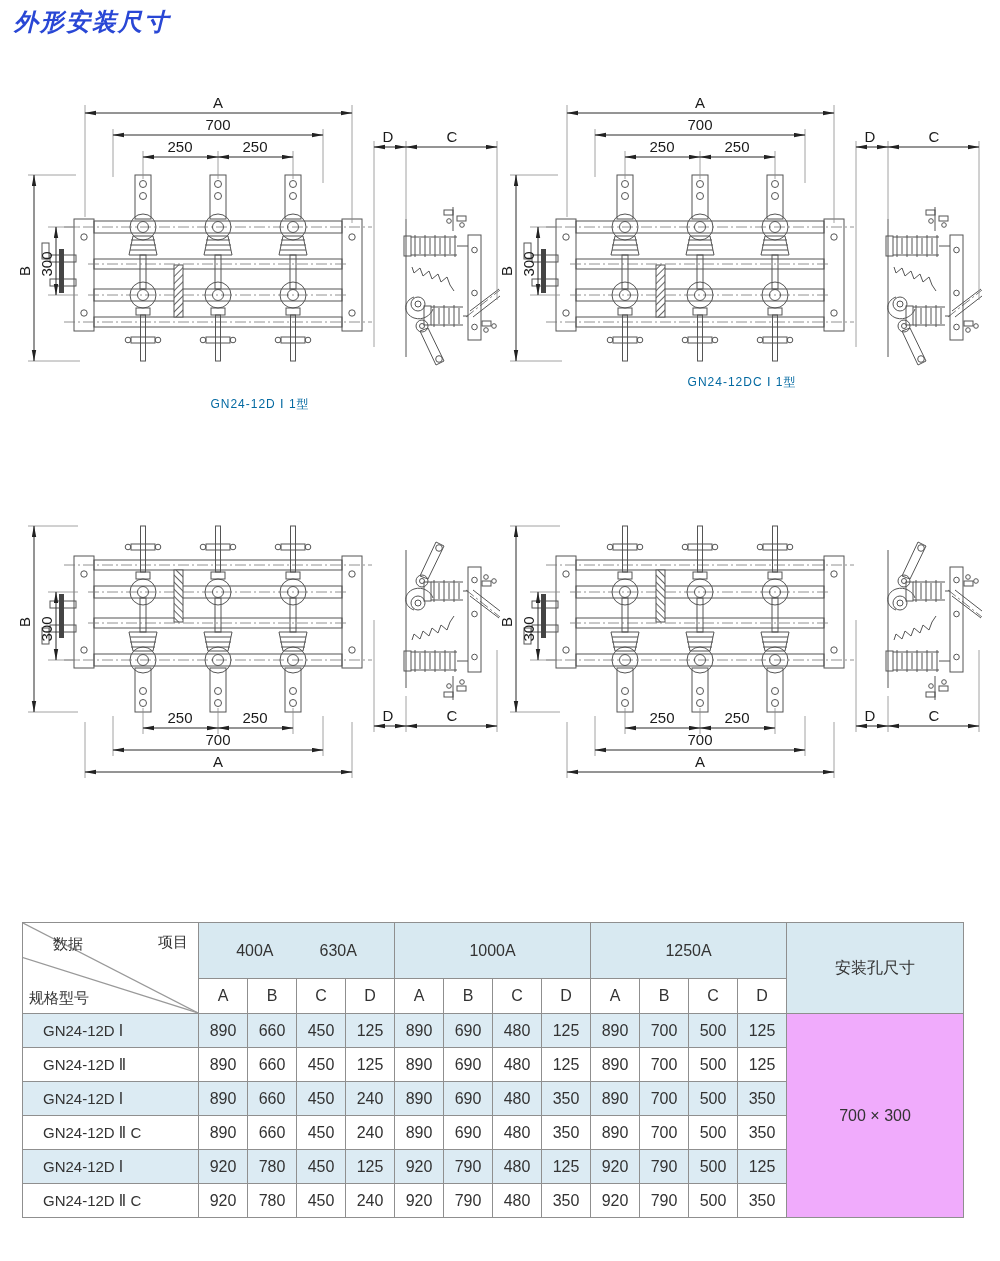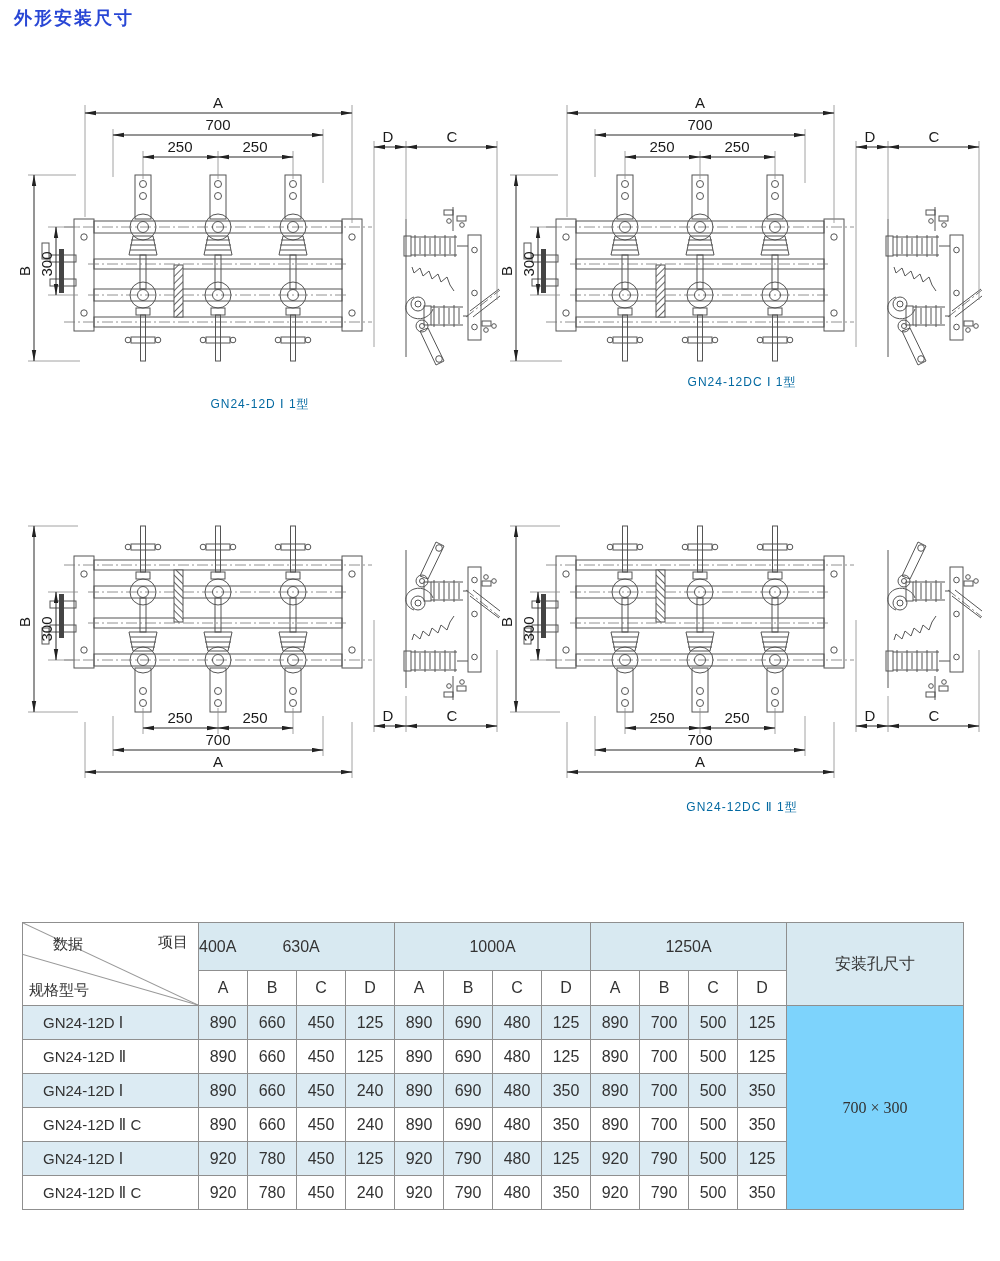--- a/index.html
+++ b/index.html
@@ -1,41 +1,41 @@
 <!DOCTYPE html>
 <html><head>
 <meta charset="utf-8">
 <style>
   html,body{margin:0;padding:0;background:#fff;}
   body{font-family:"Liberation Sans","DejaVu Sans",sans-serif;color:#222;}
   #page{position:relative;width:1000px;height:1261px;background:#fff;overflow:hidden;}
-  .title{position:absolute;left:14px;top:6px;font-size:18px;font-weight:bold;color:#2947d5;letter-spacing:2px;}
+  .title{position:absolute;left:14px;top:6px;font-size:24px;font-weight:bold;color:#2947d5;letter-spacing:2px;font-style:italic;}
   .fig-svg{position:absolute;}
   .fig-caption{position:absolute;width:480px;text-align:center;font-size:12px;color:#0369a1;letter-spacing:1px;}
   
   .dim line, .dim path{stroke:#2a2a2a;stroke-width:1;fill:none;}
   .ext{stroke:#8a8a8a !important;stroke-width:0.8 !important;}
   text.dim-t{font-size:15px;fill:#1a1a1a;text-anchor:middle;font-family:"Liberation Sans","DejaVu Sans",sans-serif;}
   
   #spec-table{position:absolute;left:22px;top:922px;width:941px;border-collapse:collapse;table-layout:fixed;}
   #spec-table td{border:1px solid #8f8f8f;text-align:center;vertical-align:middle;font-size:16px;color:#333;padding:0;}
   #spec-table td.model{text-align:left;padding-left:20px;font-size:15px;}
   .hd{background:#d8e9f1;}
   .stripe td{background:#dcebf3;}
-  .stripe td.mount{background:#7dd3fc;font-family:Liberation Serif, serif;}
-  tr.h1{height:48px;}
+  .stripe td.mount{background:#f0abfc;}
+  tr.h1{height:56px;}
   tr.h2{height:35px;}
   tr.dr{height:34px;}
   td.corner{position:relative;background:#fff;padding:0;}
   td.corner svg{position:absolute;left:0;top:0;width:100%;height:100%;}
   td.corner .c-lab{position:absolute;font-size:15px;color:#333;}
   .c-data{left:30px;top:12px;}
   .c-item{right:10px;top:10px;font-family:Liberation Mono, monospace;}
   .c-model{left:6px;bottom:5px;}
-  .grp{display:flex;gap:46px;}
+  .grp{display:flex;justify-content:center;gap:46px;}
 </style>
 </head>
 <body>
 
 <div id="page">
 
   <div class="title">外形安装尺寸</div>
 
   <svg width="0" height="0" style="position:absolute" aria-hidden="true">
     <defs>
@@ -275,21 +275,20 @@
       <text class="dim-t" transform="translate(32,159) rotate(-90)">300</text>
       <line class="ext" x1="354" y1="150" x2="354" y2="262"></line>
       <line class="ext" x1="386" y1="226" x2="386" y2="262"></line>
       <line class="ext" x1="477" y1="180" x2="477" y2="262"></line>
       <line x1="354" y1="256" x2="386" y2="256" marker-start="url(#arw)" marker-end="url(#arw)"></line>
       <line x1="386" y1="256" x2="477" y2="256" marker-start="url(#arw)" marker-end="url(#arw)"></line>
       <text class="dim-t" x="368" y="251">D</text>
       <text class="dim-t" x="432" y="251">C</text>
     </g>
   </svg>
-  <div class="fig-caption" style="left:502px;top:799px">GN24-12DC Ⅱ 1型</div>
 
   <table id="spec-table">
     <colgroup>
       <col style="width:176px">
       <col style="width:49px">
         <col style="width:49px">
         <col style="width:49px">
         <col style="width:49px">
       <col style="width:49px">
         <col style="width:49px">

